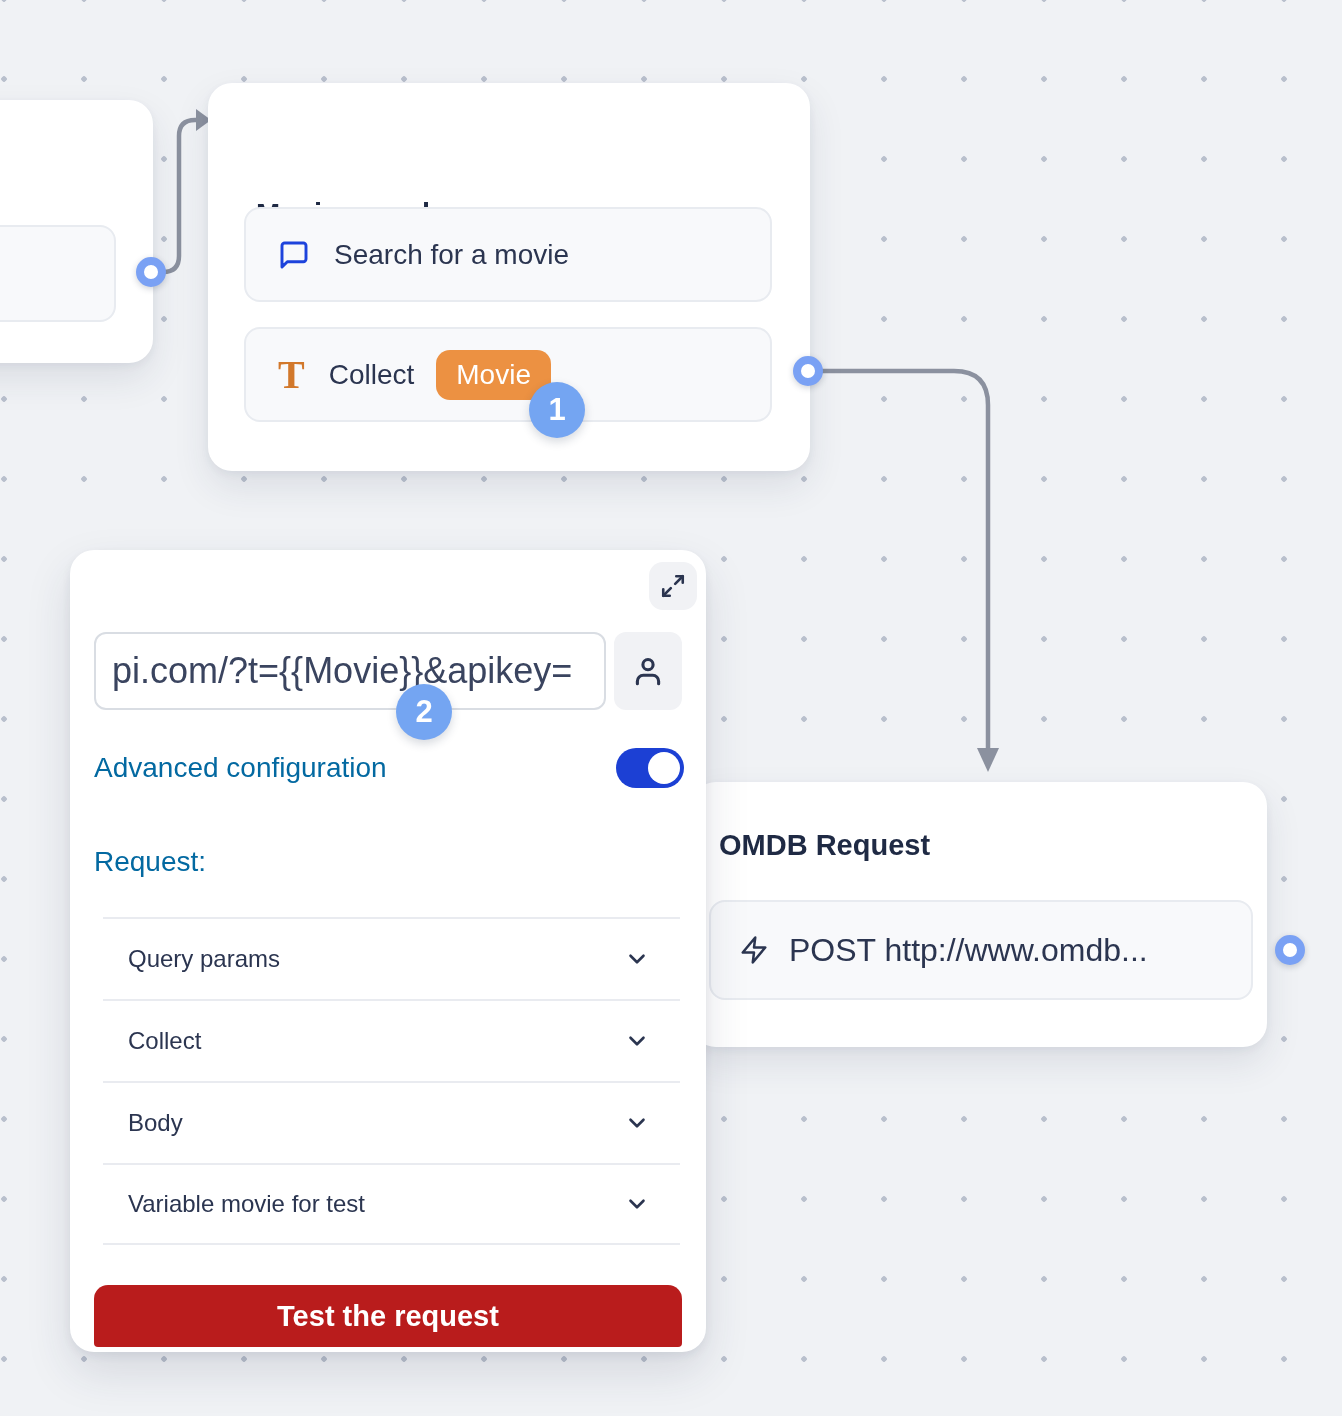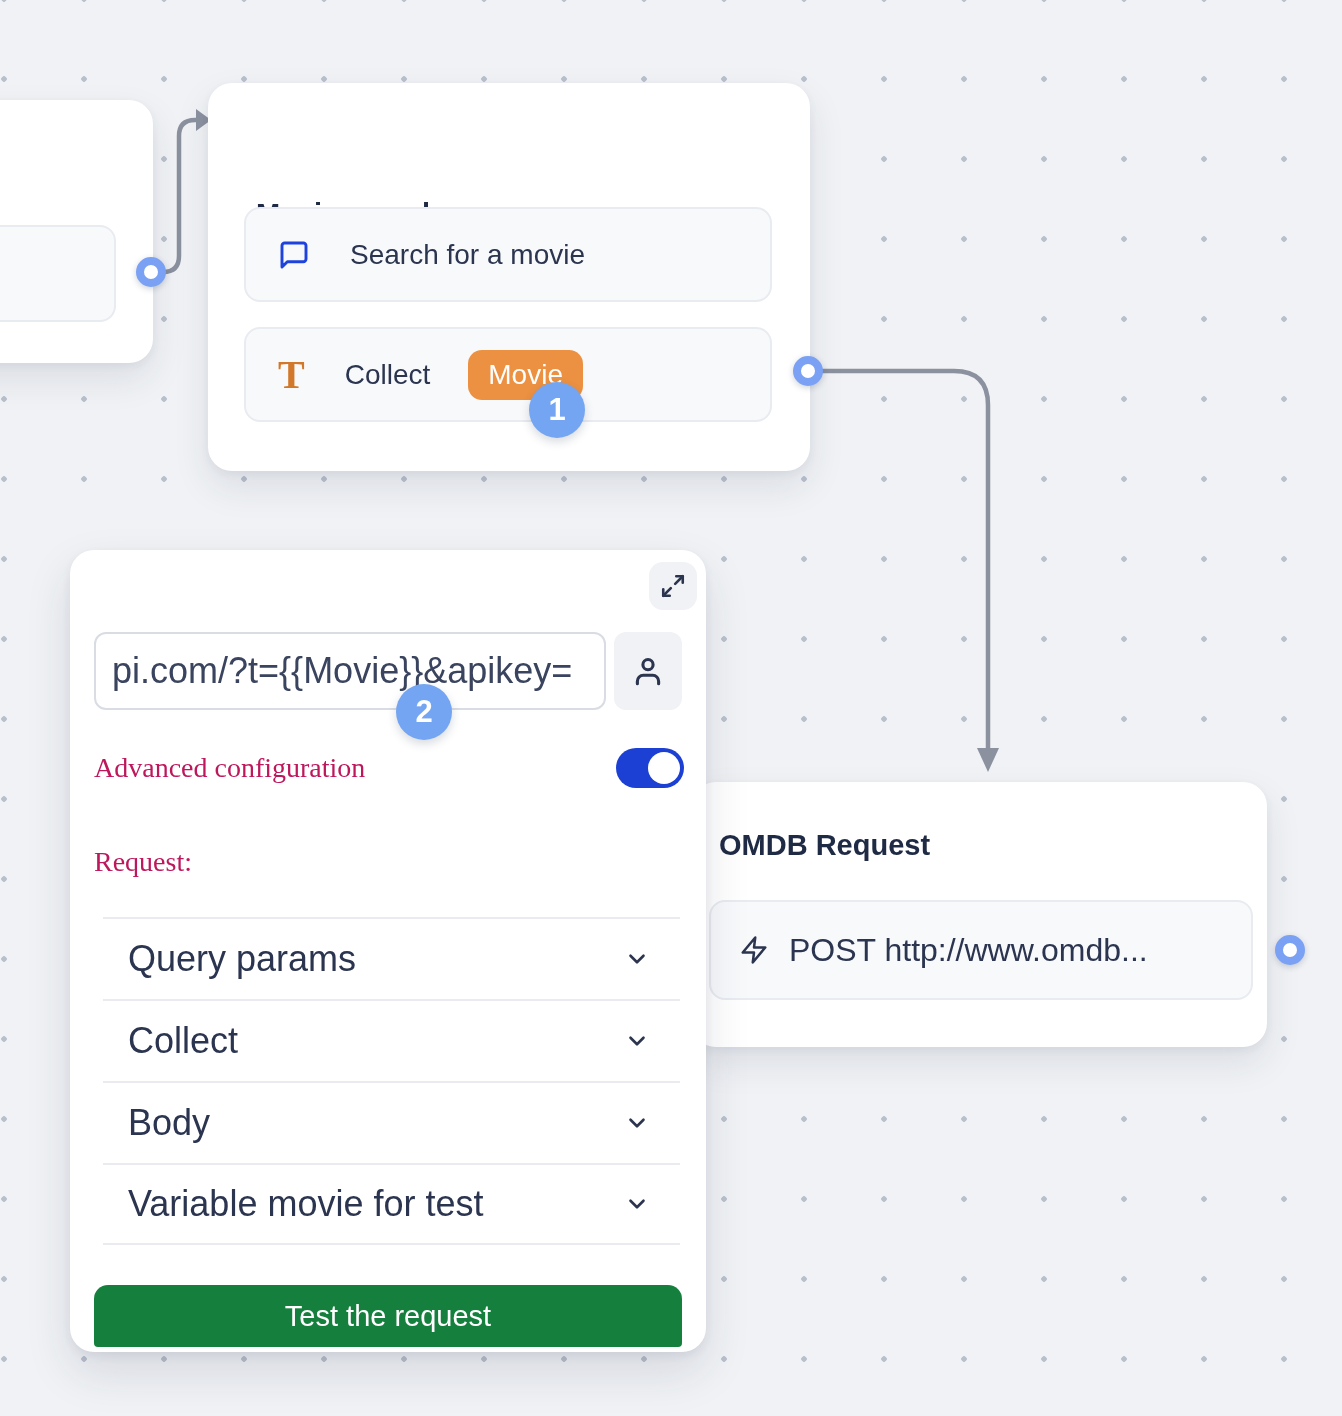--- a/index.html
+++ b/index.html
@@ -10,21 +10,21 @@
     background-size:80px 80px;background-position:44px 39px;
   }
   .connectors{position:absolute;inset:0;z-index:1;pointer-events:none;}
   .card{
     position:absolute;background:#ffffff;border-radius:24px;z-index:2;
     box-shadow:0 16px 36px rgba(35,48,77,.10),0 3px 8px rgba(35,48,77,.06);
   }
   .node-title{position:absolute;font-size:29px;font-weight:700;color:#1f2a44;white-space:nowrap;}
   .item-row{
     position:absolute;background:#f8f9fb;border:2px solid #e8ebf0;border-radius:16px;
-    display:flex;align-items:center;gap:40px;padding-left:32px;box-sizing:border-box;cursor:pointer;
+    display:flex;align-items:center;gap:24px;padding-left:32px;box-sizing:border-box;cursor:pointer;
     overflow:hidden;white-space:nowrap;
   }
   .item-label{font-size:28px;color:#2b3550;}
   .chip{
     background:#ec9142;color:#fff;font-size:28px;border-radius:14px;height:50px;
     display:flex;align-items:center;padding:0 20px;margin-left:-2px;
   }
   .t-icon{font-family:"Liberation Serif",serif;font-size:40px;font-weight:700;color:#d2782b;line-height:1;}
   .port{
     position:absolute;width:14px;height:14px;background:#fff;border:8px solid #7aa1f4;border-radius:50%;
@@ -41,41 +41,41 @@
   }
   .icon-btn{
     position:absolute;background:#f1f2f5;border:none;border-radius:14px;display:flex;
     align-items:center;justify-content:center;cursor:pointer;padding:0;
   }
   .url-input{
     position:absolute;left:24px;top:82px;width:512px;height:78px;box-sizing:border-box;
     border:2px solid #d9dde3;border-radius:12px;background:#fff;display:flex;align-items:center;
     padding-left:16px;font-size:36px;color:#3a445f;overflow:hidden;white-space:nowrap;cursor:text;
   }
-  .panel-label{position:absolute;font-size:28px;color:#be185d;white-space:nowrap;font-family:Liberation Serif, serif;}
+  .panel-label{position:absolute;font-size:28px;color:#0369a1;white-space:nowrap;}
   .toggle{
     position:absolute;left:546px;top:198px;width:68px;height:40px;border-radius:20px;
     background:#1c40d4;cursor:pointer;
   }
   .toggle .knob{position:absolute;right:4px;top:4px;width:32px;height:32px;border-radius:50%;background:#fff;}
   .select-box{
     position:absolute;left:419px;top:276px;width:192px;height:72px;border-radius:14px;background:#f1f2f5;
     display:flex;align-items:center;justify-content:center;gap:16px;cursor:pointer;border:none;
   }
   .select-box .val{font-size:28px;font-weight:700;color:#232e49;}
   .sections{position:absolute;left:33px;top:367px;width:577px;}
   .section-row{
     height:82px;border-top:2px solid #e9ebf0;display:flex;align-items:center;
     justify-content:space-between;padding:0 30px 0 25px;cursor:pointer;box-sizing:border-box;
   }
   .section-row:last-child{border-bottom:2px solid #e9ebf0;}
-  .section-label{font-size:36px;color:#2b3550;}
+  .section-label{font-size:24px;color:#2b3550;}
   .test-btn{
-    position:absolute;left:24px;top:735px;width:588px;height:62px;background:#15803d;border:none;
-    border-radius:14px 14px 4px 4px;color:#fff;font-size:29px;font-weight:400;cursor:pointer;
+    position:absolute;left:24px;top:735px;width:588px;height:62px;background:#b91c1c;border:none;
+    border-radius:14px 14px 4px 4px;color:#fff;font-size:29px;font-weight:700;cursor:pointer;
     font-family:"Liberation Sans",sans-serif;display:flex;align-items:center;justify-content:center;
   }
   svg{display:block;}
 </style>
 </head>
 <body>
 
 <div class="canvas">
 
   <svg class="connectors" width="1342" height="1416" viewBox="0 0 1342 1416">

